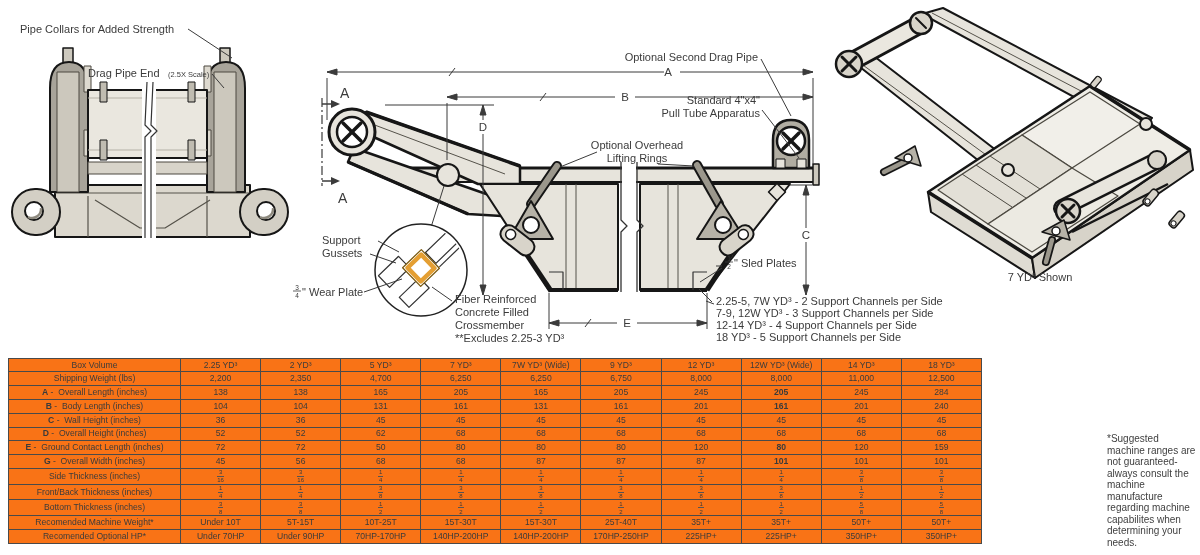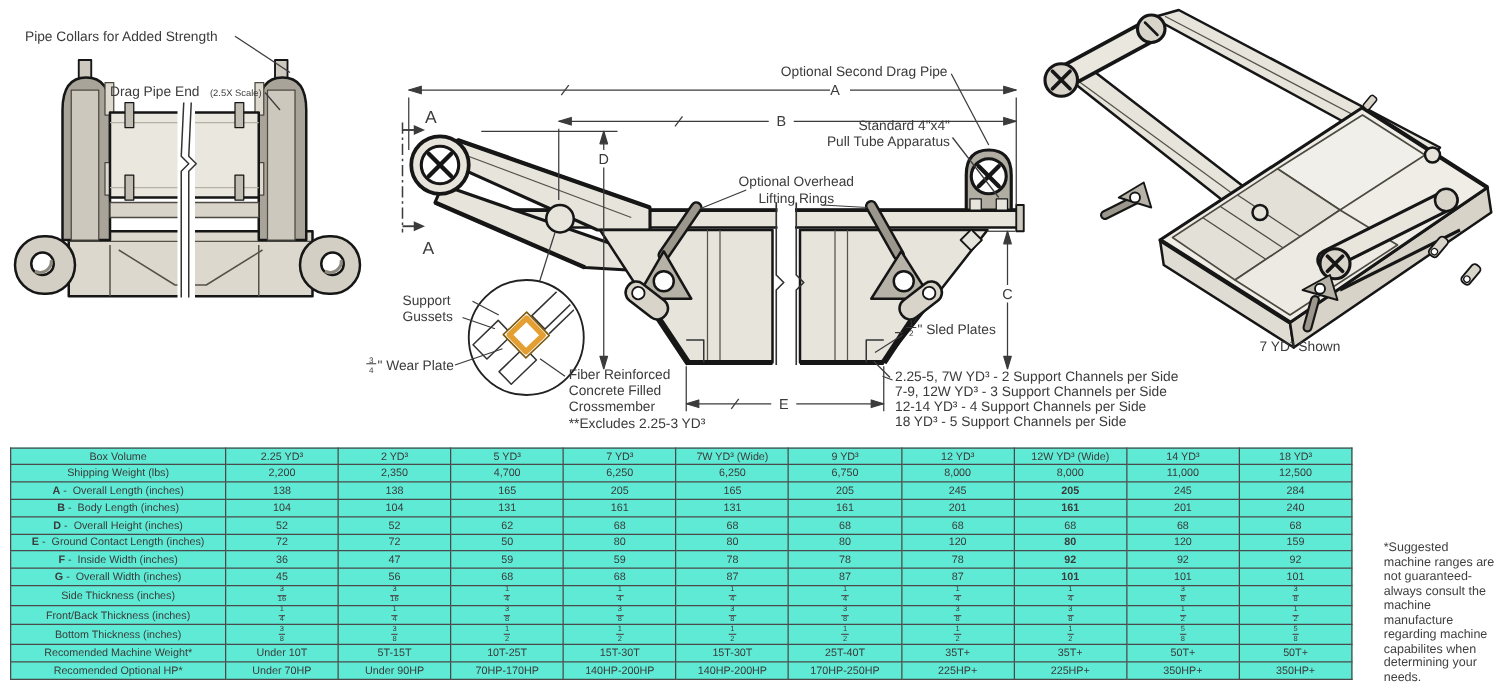--- a/index.html
+++ b/index.html
@@ -5,22 +5,22 @@
   html,body{margin:0;padding:0;background:#fff;}
   #page{position:relative;width:1200px;height:555px;background:#fff;overflow:hidden;
         font-family:"Liberation Sans",sans-serif;color:#3b3b3b;}
   #drawings{position:absolute;left:0;top:0;}
   svg text{font-family:"Liberation Sans",sans-serif;fill:#3b3b3b;}
   .lbl{font-size:11px;}
   .lbl-sm{font-size:7.5px;}
   .dimlbl{font-size:11.5px;}
   .seclbl{font-size:14px;}
   .fractxt{font-size:6.5px;}
-  .spec-table{position:absolute;left:8px;top:358px;width:1074px;height:186px;
-      border-collapse:collapse;table-layout:fixed;font-size:8.6px;background:#5eead4;
+  .spec-table{position:absolute;left:8px;top:358px;width:974px;height:186px;
+      border-collapse:collapse;table-layout:fixed;font-size:8.6px;background:#f97316;
       border:1.5px solid #222;}
   .spec-table td,.spec-table th{border:1px solid #4a4a4a;text-align:center;padding:0;
       height:12.2px;line-height:1.05;overflow:hidden;white-space:nowrap;font-weight:normal;color:#3b3b3b;}
   .spec-table th{font-weight:normal;}
   .spec-table .bold{font-weight:bold;}
   .frac{display:inline-block;vertical-align:middle;font-size:6px;line-height:1;}
   .frac .n{display:block;border-bottom:0.8px solid #555;padding:0 1px 0.5px;}
   .frac .d{display:block;padding-top:0.5px;}
   .note{position:absolute;left:1107px;top:433px;width:92px;font-size:10px;line-height:11.5px;color:#3f3f3f;}
   .rev{margin-top:11px;padding-left:20px;}
@@ -414,20 +414,33 @@
           <td>131</td>
           <td>161</td>
           <td>131</td>
           <td>161</td>
           <td>201</td>
           <td class="bold">161</td>
           <td>201</td>
           <td>240</td>
         </tr>
         <tr>
+          <td><b>C</b>&nbsp;-&nbsp;&nbsp;Wall Height (inches)</td>
+          <td>36</td>
+          <td>36</td>
+          <td>45</td>
+          <td>45</td>
+          <td>45</td>
+          <td>45</td>
+          <td>45</td>
+          <td>45</td>
+          <td>45</td>
+          <td>45</td>
+        </tr>
+        <tr>
           <td><b>D</b>&nbsp;-&nbsp;&nbsp;Overall Height (inches)</td>
           <td>52</td>
           <td>52</td>
           <td>62</td>
           <td>68</td>
           <td>68</td>
           <td>68</td>
           <td>68</td>
           <td>68</td>
           <td>68</td>
@@ -440,33 +453,20 @@
           <td>50</td>
           <td>80</td>
           <td>80</td>
           <td>80</td>
           <td>120</td>
           <td class="bold">80</td>
           <td>120</td>
           <td>159</td>
         </tr>
         <tr>
-          <td><b>F</b>&nbsp;-&nbsp;&nbsp;Inside Width (inches)</td>
-          <td>36</td>
-          <td>47</td>
-          <td>59</td>
-          <td>59</td>
-          <td>78</td>
-          <td>78</td>
-          <td>78</td>
-          <td class="bold">92</td>
-          <td>92</td>
-          <td>92</td>
-        </tr>
-        <tr>
           <td><b>G</b>&nbsp;-&nbsp;&nbsp;Overall Width (inches)</td>
           <td>45</td>
           <td>56</td>
           <td>68</td>
           <td>68</td>
           <td>87</td>
           <td>87</td>
           <td>87</td>
           <td class="bold">101</td>
           <td>101</td>

